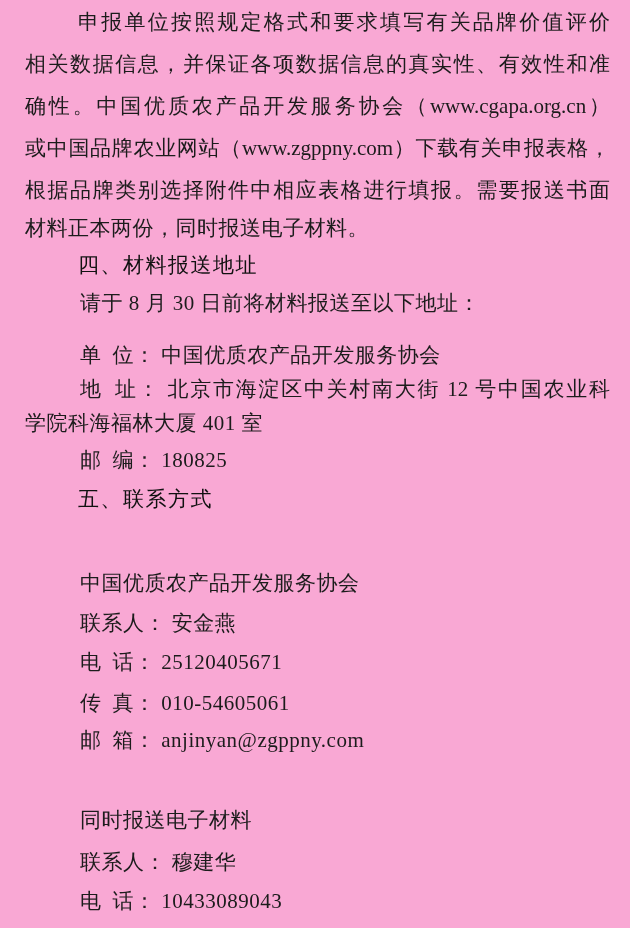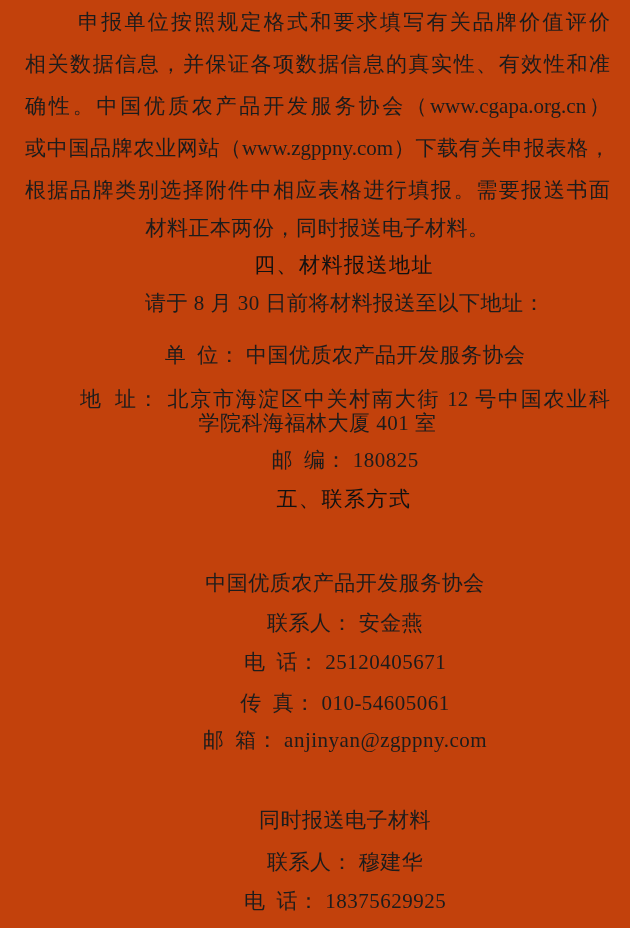--- a/index.html
+++ b/index.html
@@ -4,33 +4,32 @@
 <style>
   html, body {
     margin: 0;
     padding: 0;
     background: #ffffff;
   }
   .page {
     position: relative;
     width: 630px;
     height: 928px;
-    background: #c2410c;
+    background: #f9a8d4;
     overflow: hidden;
     font-family: "Liberation Serif", "DejaVu Serif", serif;
     color: #1c1c1c;
   }
   .line {
     position: absolute;
     height: 42px;
     line-height: 42px;
     font-size: 21px;
     letter-spacing: 0.5px;
     white-space: pre;
-    text-align: center;
   }
   .l-margin {          
     left: 25px;
     width: 585px;
   }
   .l-indent {          
     left: 80px;
     width: 530px;
   }
   .l-head {            
@@ -58,29 +57,29 @@
   <div class="line l-margin just first-indent" style="top:1px">申报单位按照规定格式和要求填写有关品牌价值评价</div>
   <div class="line l-margin just" style="top:43px">相关数据信息，并保证各项数据信息的真实性、有效性和准</div>
   <div class="line l-margin just" style="top:85px">确性。中国优质农产品开发服务协会（www.cgapa.org.cn）</div>
   <div class="line l-margin just" style="top:127px">或中国品牌农业网站（www.zgppny.com）下载有关申报表格，</div>
   <div class="line l-margin just" style="top:169px">根据品牌类别选择附件中相应表格进行填报。需要报送书面</div>
   <div class="line l-margin" style="top:207px">材料正本两份，同时报送电子材料。</div>
 
   <div class="line l-head" style="top:244px">四、材料报送地址</div>
   <div class="line l-indent" style="top:282px">请于 8 月 30 日前将材料报送至以下地址：</div>
   <div class="line l-indent" style="top:334px">单 位： 中国优质农产品开发服务协会</div>
-  <div class="line l-indent just" style="top:378px">地 址： 北京市海淀区中关村南大街 12 号中国农业科</div>
+  <div class="line l-indent just" style="top:368px">地 址： 北京市海淀区中关村南大街 12 号中国农业科</div>
   <div class="line l-margin" style="top:402px">学院科海福林大厦 401 室</div>
   <div class="line l-indent" style="top:439px">邮 编： 180825</div>
 
   <div class="line l-head" style="top:478px">五、联系方式</div>
 
   <div class="line l-indent" style="top:562px">中国优质农产品开发服务协会</div>
   <div class="line l-indent" style="top:602px">联系人： 安金燕</div>
   <div class="line l-indent" style="top:641px">电 话： 25120405671</div>
   <div class="line l-indent" style="top:682px">传 真： 010-54605061</div>
   <div class="line l-indent" style="top:719px">邮 箱： anjinyan@zgppny.com</div>
 
   <div class="line l-indent" style="top:799px">同时报送电子材料</div>
   <div class="line l-indent" style="top:841px">联系人： 穆建华</div>
-  <div class="line l-indent" style="top:880px">电 话： 18375629925</div>
+  <div class="line l-indent" style="top:880px">电 话： 10433089043</div>
 
 </div>
 
 </body></html>

